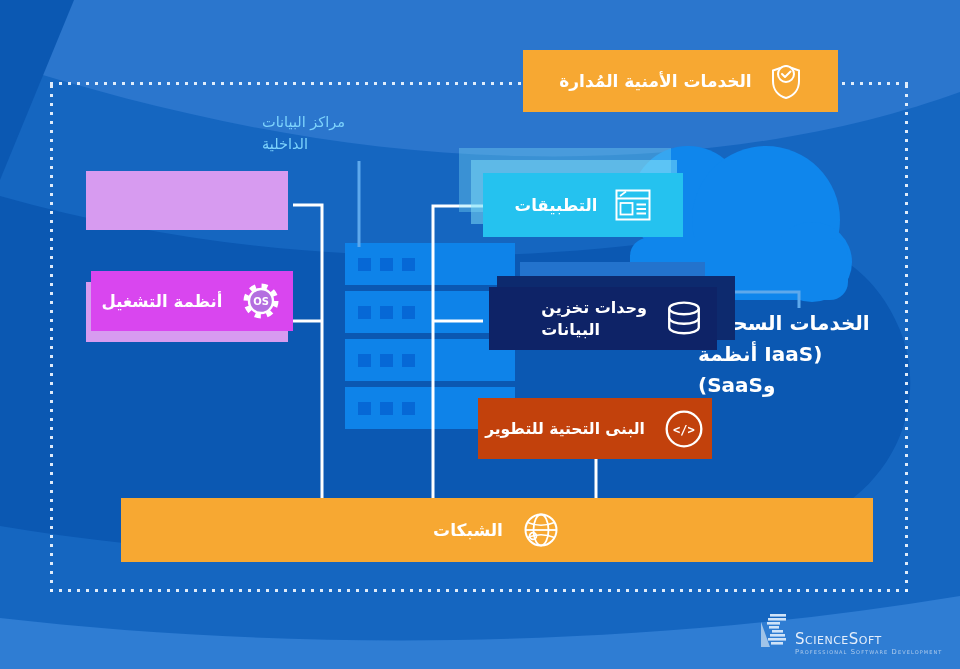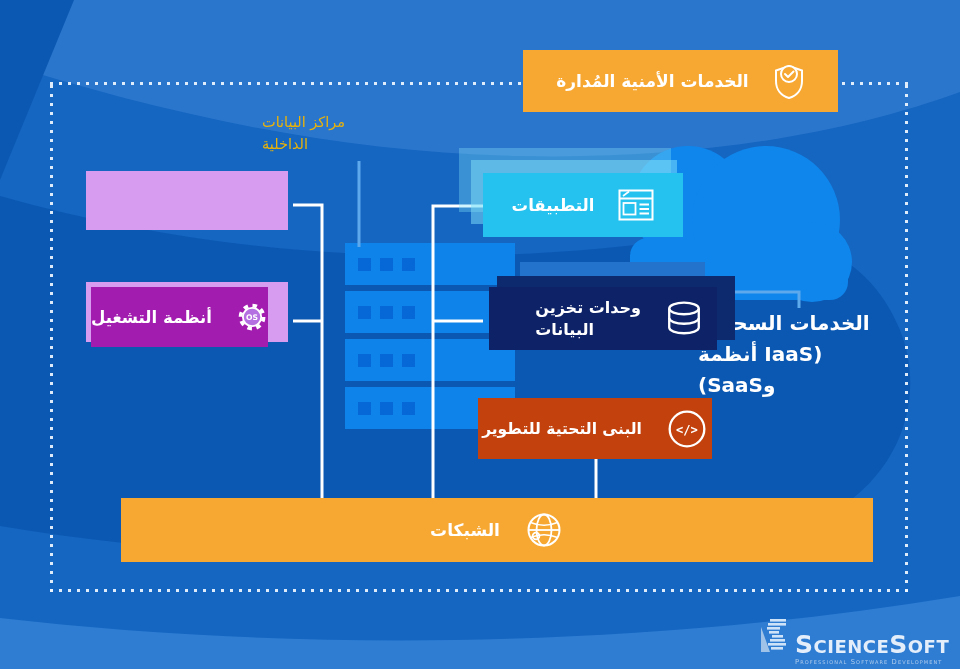--- a/index.html
+++ b/index.html
@@ -17,39 +17,39 @@
       repeating-linear-gradient(0deg,rgba(240,247,255,.92) 0 3px,transparent 3px 9px);
     background-size:100% 3px,100% 3px,3px 100%,3px 100%;
     background-position:0 0,0 100%,0 0,100% 0;
     background-repeat:no-repeat;}
   .connectors{position:absolute;left:0;top:0;z-index:4;pointer-events:none;}
   
   .rack{position:absolute;left:345px;top:243px;width:170px;z-index:3;}
   .slab{height:42px;margin-bottom:6px;background:#0E83E9;display:flex;align-items:center;gap:9px;padding-left:13px;box-sizing:border-box;}
   .led{width:13px;height:13px;background:#0668D6;}
   
-  .node{position:absolute;display:flex;align-items:center;justify-content:center;gap:24px;
+  .node{position:absolute;display:flex;align-items:center;justify-content:center;gap:18px;
         color:#fff;font-weight:bold;font-size:16.5px;z-index:5;box-sizing:border-box;}
   .echo{position:absolute;z-index:5;}
   .node .lbl{white-space:nowrap;}
   .hdr{left:523px;top:50px;width:315px;height:62px;background:#F7A832;font-size:17px;z-index:6;}
   .devices{left:91px;top:176px;width:202px;height:59px;background:#B46FE0;}
-  .osbox{left:91px;top:287px;width:177px;height:60px;background:#a21caf;}
+  .osbox{left:91px;top:271px;width:202px;height:60px;background:#d946ef;}
   .apps{left:483px;top:173px;width:200px;height:64px;background:#25C2EF;}
   .storage{left:483px;top:287px;width:228px;height:63px;background:#0E2367;justify-content:flex-end;padding-right:14px;margin-left:6px;}
   .storage .lines{text-align:left;font-size:16px;line-height:1.35;}
   .devinfra{left:478px;top:398px;width:234px;height:61px;background:#c2410c;font-size:15.5px;}
   .networks{left:90px;top:498px;width:752px;height:64px;background:#F7A832;font-size:17px;margin-left:31px;}
   
-  .dc-label{left:262px;top:112px;width:132px;color:#eab308;font-size:14.5px;line-height:1.5;z-index:3;text-align:left;}
+  .dc-label{left:262px;top:112px;width:132px;color:#7dd3fc;font-size:14.5px;line-height:1.5;z-index:3;text-align:left;}
   .cloud-label{left:698px;top:308px;width:196px;color:#fff;font-size:20px;font-weight:bold;line-height:1.55;z-index:3;text-align:left;}
   
   .logo{left:758px;top:604px;display:flex;align-items:center;gap:7px;z-index:5;}
   .logo .txt{display:flex;flex-direction:column;line-height:1;}
-  .brand{font-variant:small-caps;font-weight:bold;font-size:25px;color:#E4EEFB;letter-spacing:.5px;margin-top:28px;}
+  .brand{font-variant:small-caps;font-weight:normal;font-size:15px;color:#E4EEFB;letter-spacing:.5px;margin-top:28px;}
   .tagline{font-variant:small-caps;font-size:6.8px;color:#AECBEC;letter-spacing:1.1px;margin-top:2px;}
 </style>
 </head>
 <body>
 
 <div class="stage">
 
   <svg class="bg" width="960" height="669" viewBox="0 0 960 669">
     <rect width="960" height="669" fill="#2B76CD"></rect>
     <path d="M0,62 C160,112 330,152 520,156 C700,160 850,132 960,92 L960,669 L0,669 Z" fill="#1566C0"></path>

